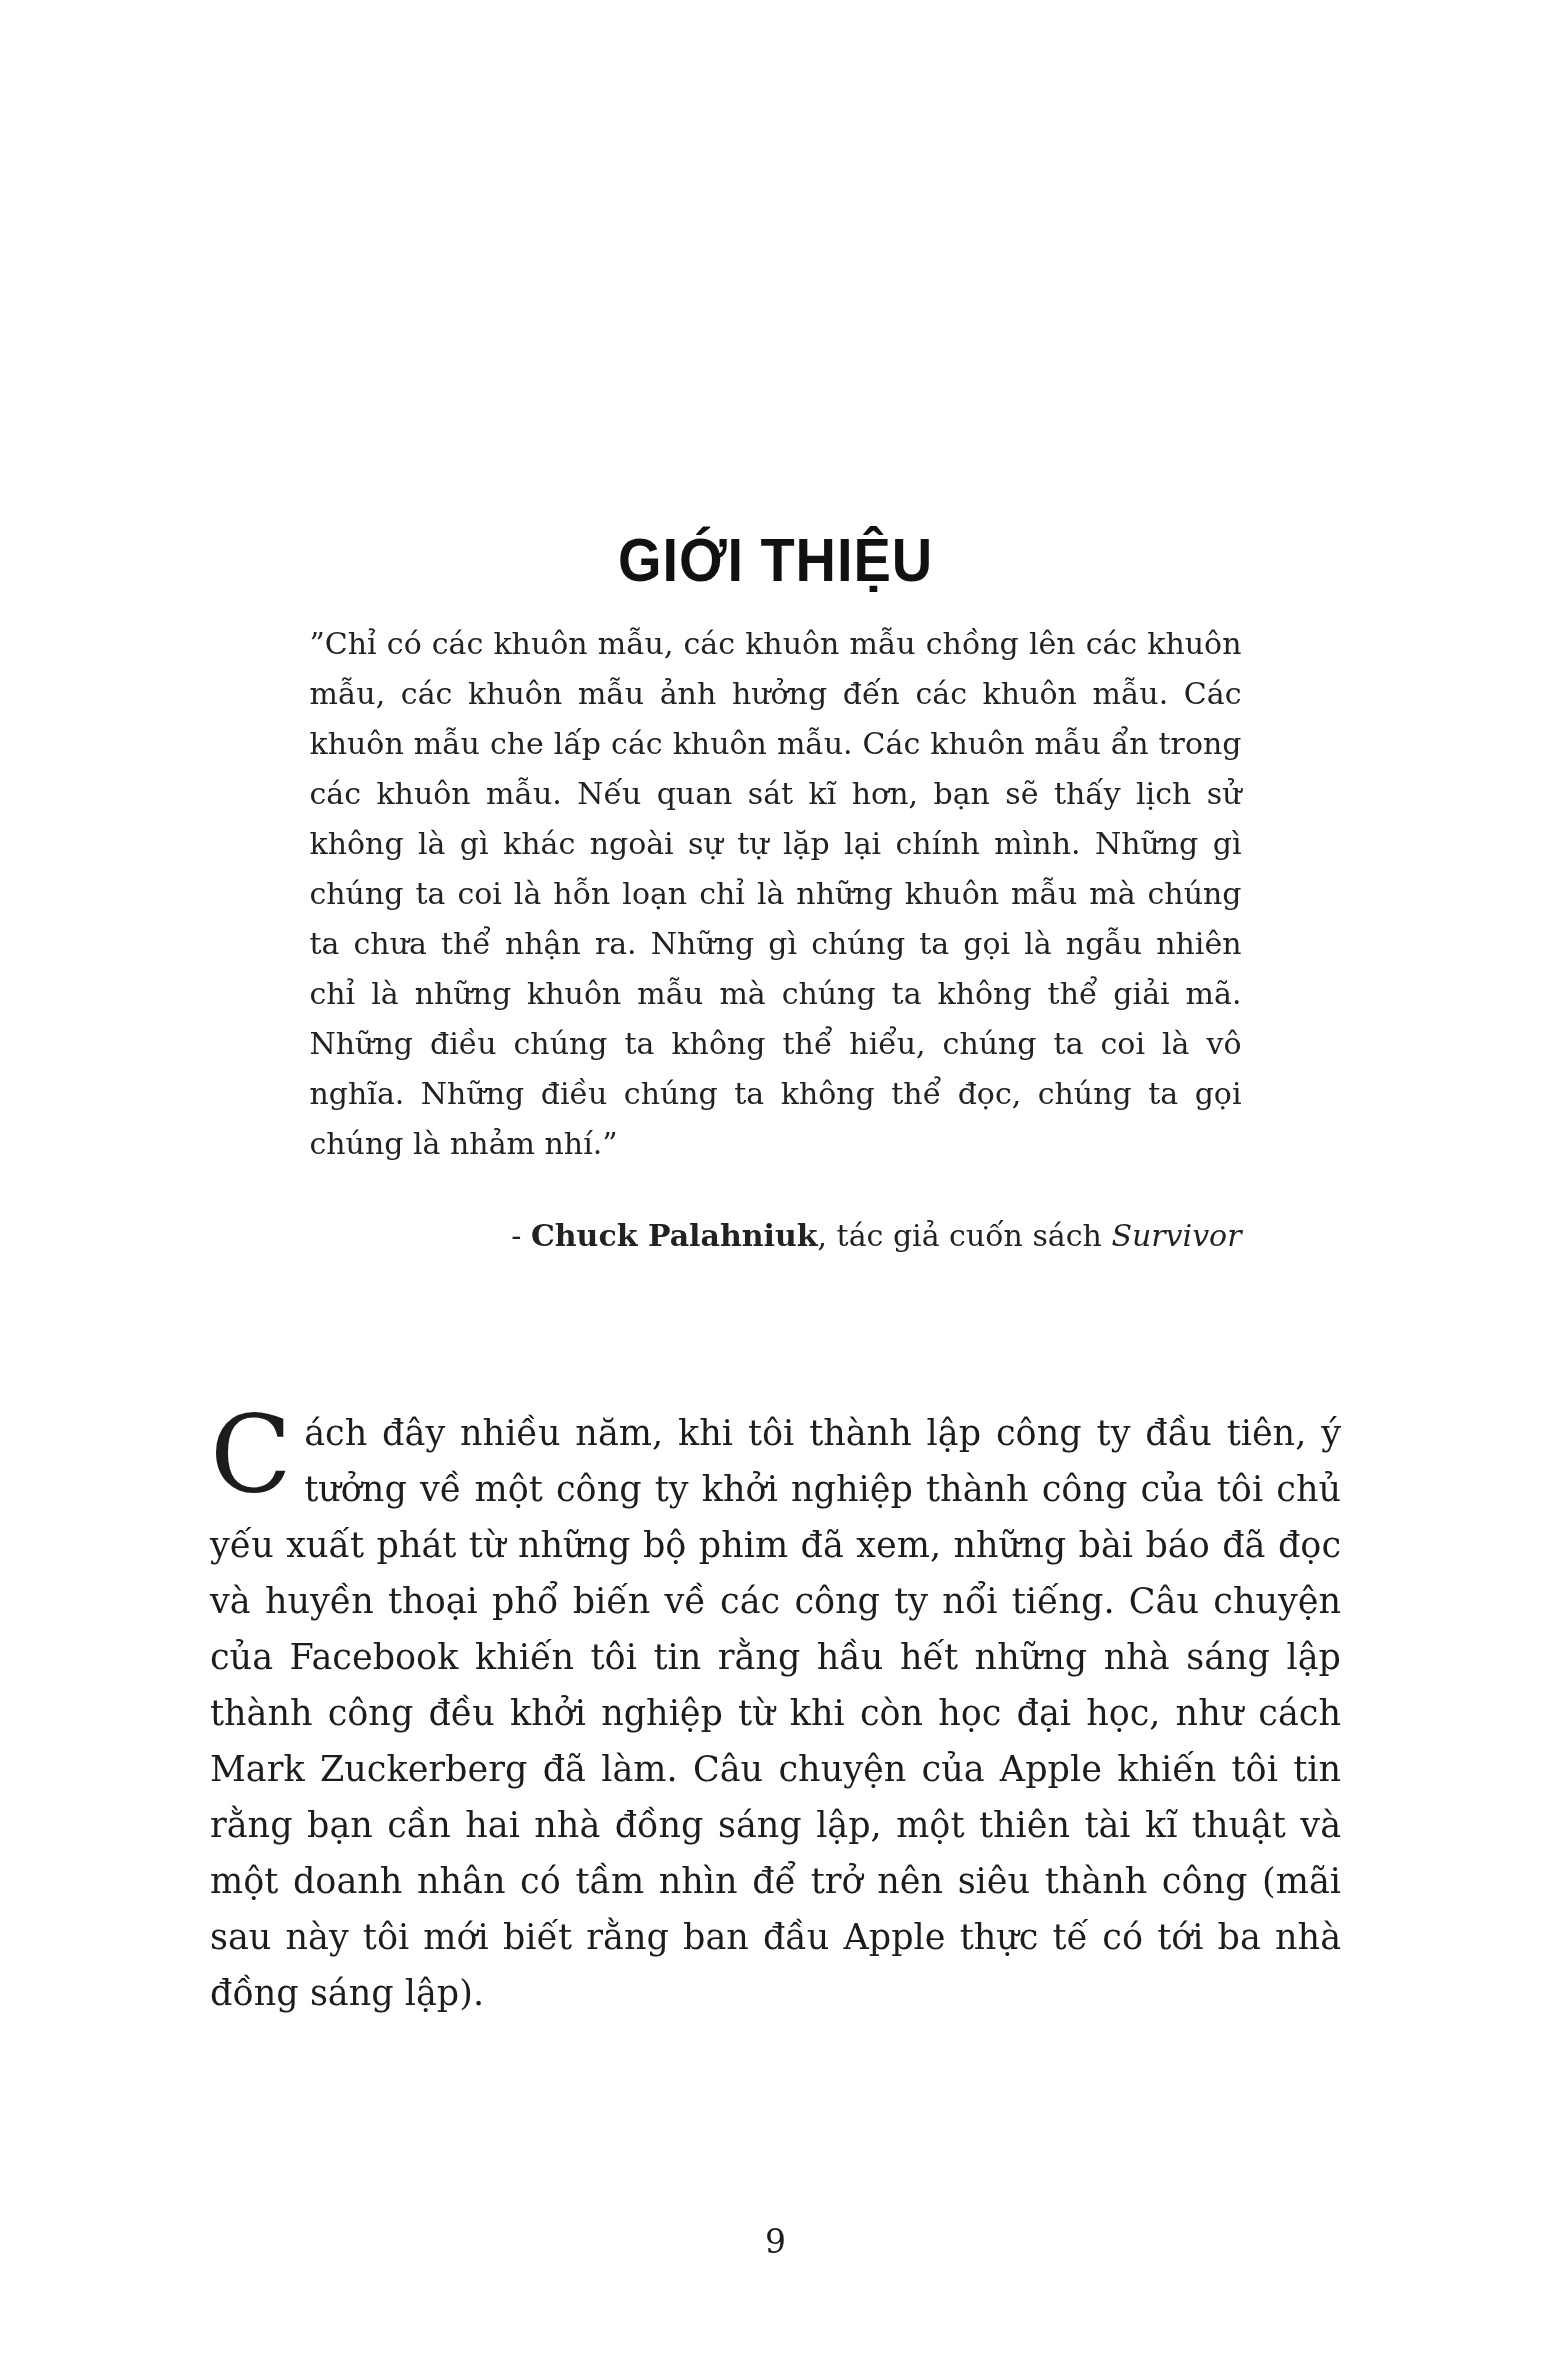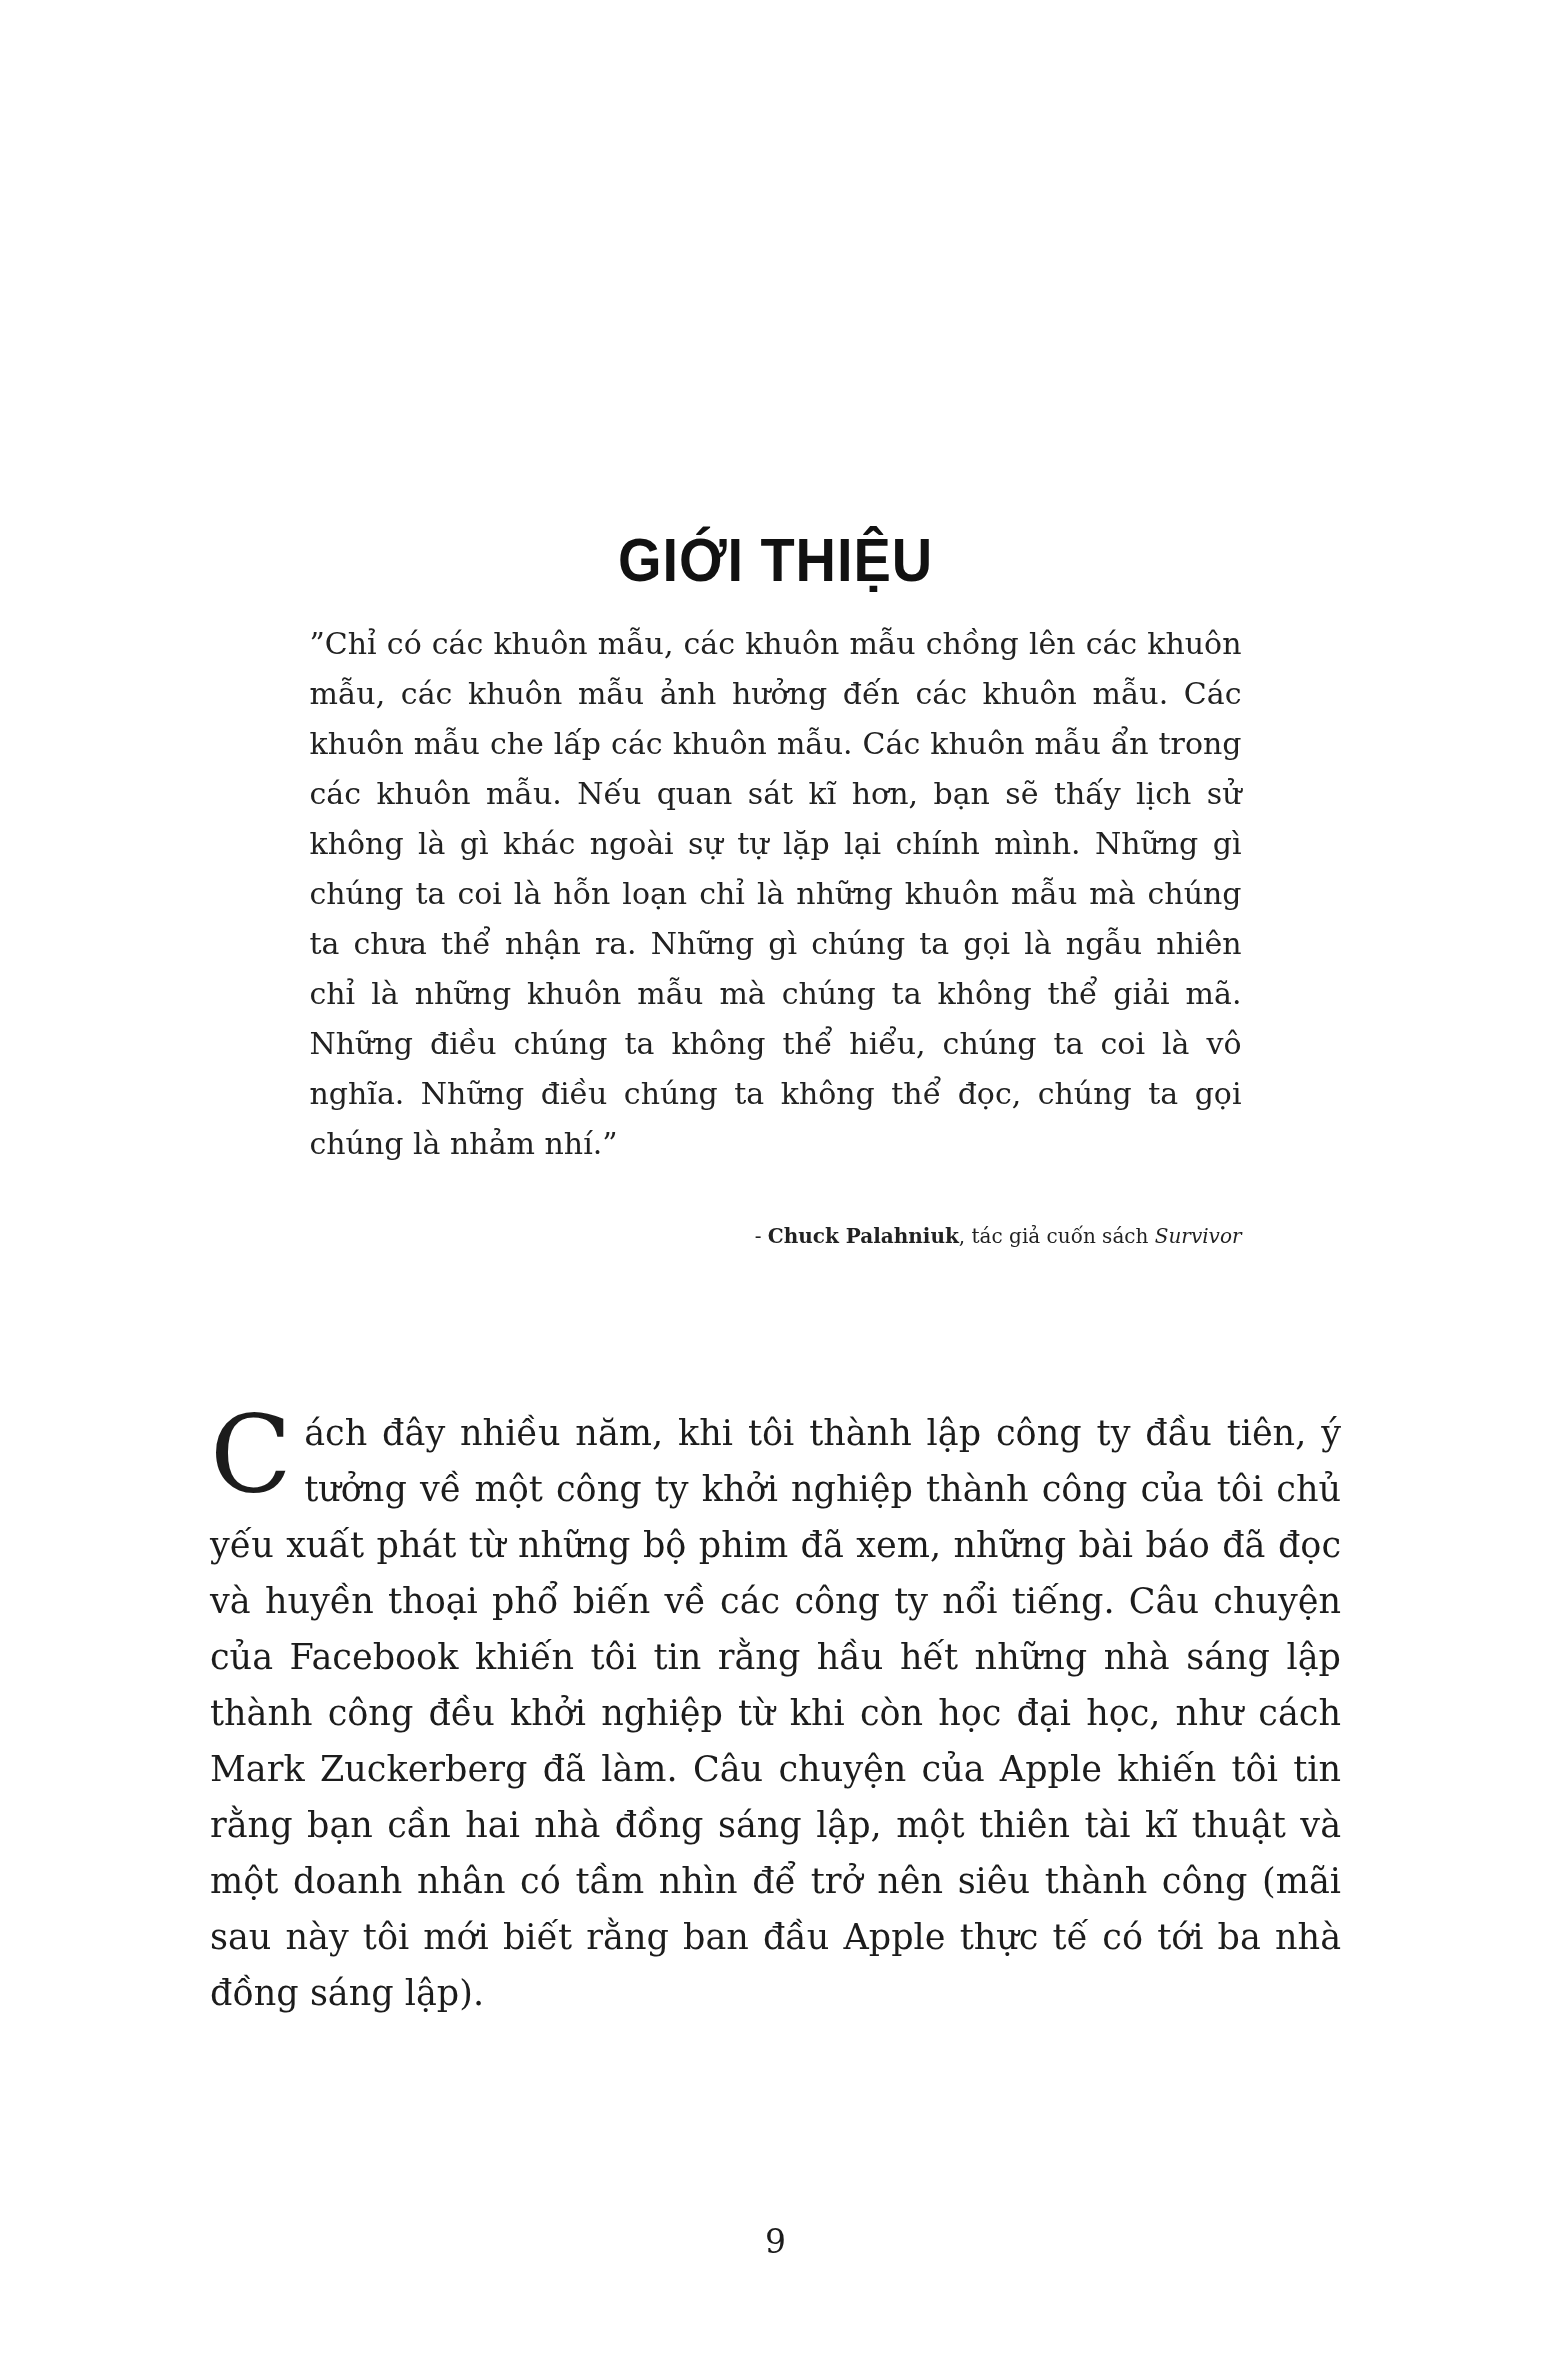--- a/index.html
+++ b/index.html
@@ -34,21 +34,21 @@
     margin: 68px auto 0 auto;
     width: 932px;
     font-size: 30px;
     line-height: 50px;
     text-align: justify;
     color: #222222;
   }
   .attribution {
     margin: 42px auto 0 auto;
     width: 932px;
-    font-size: 20px;
+    font-size: 30px;
     line-height: 50px;
     text-align: right;
     color: #222222;
   }
   .attribution .author {
     font-weight: 700;
   }
   .attribution .work {
     font-style: italic;
   }

